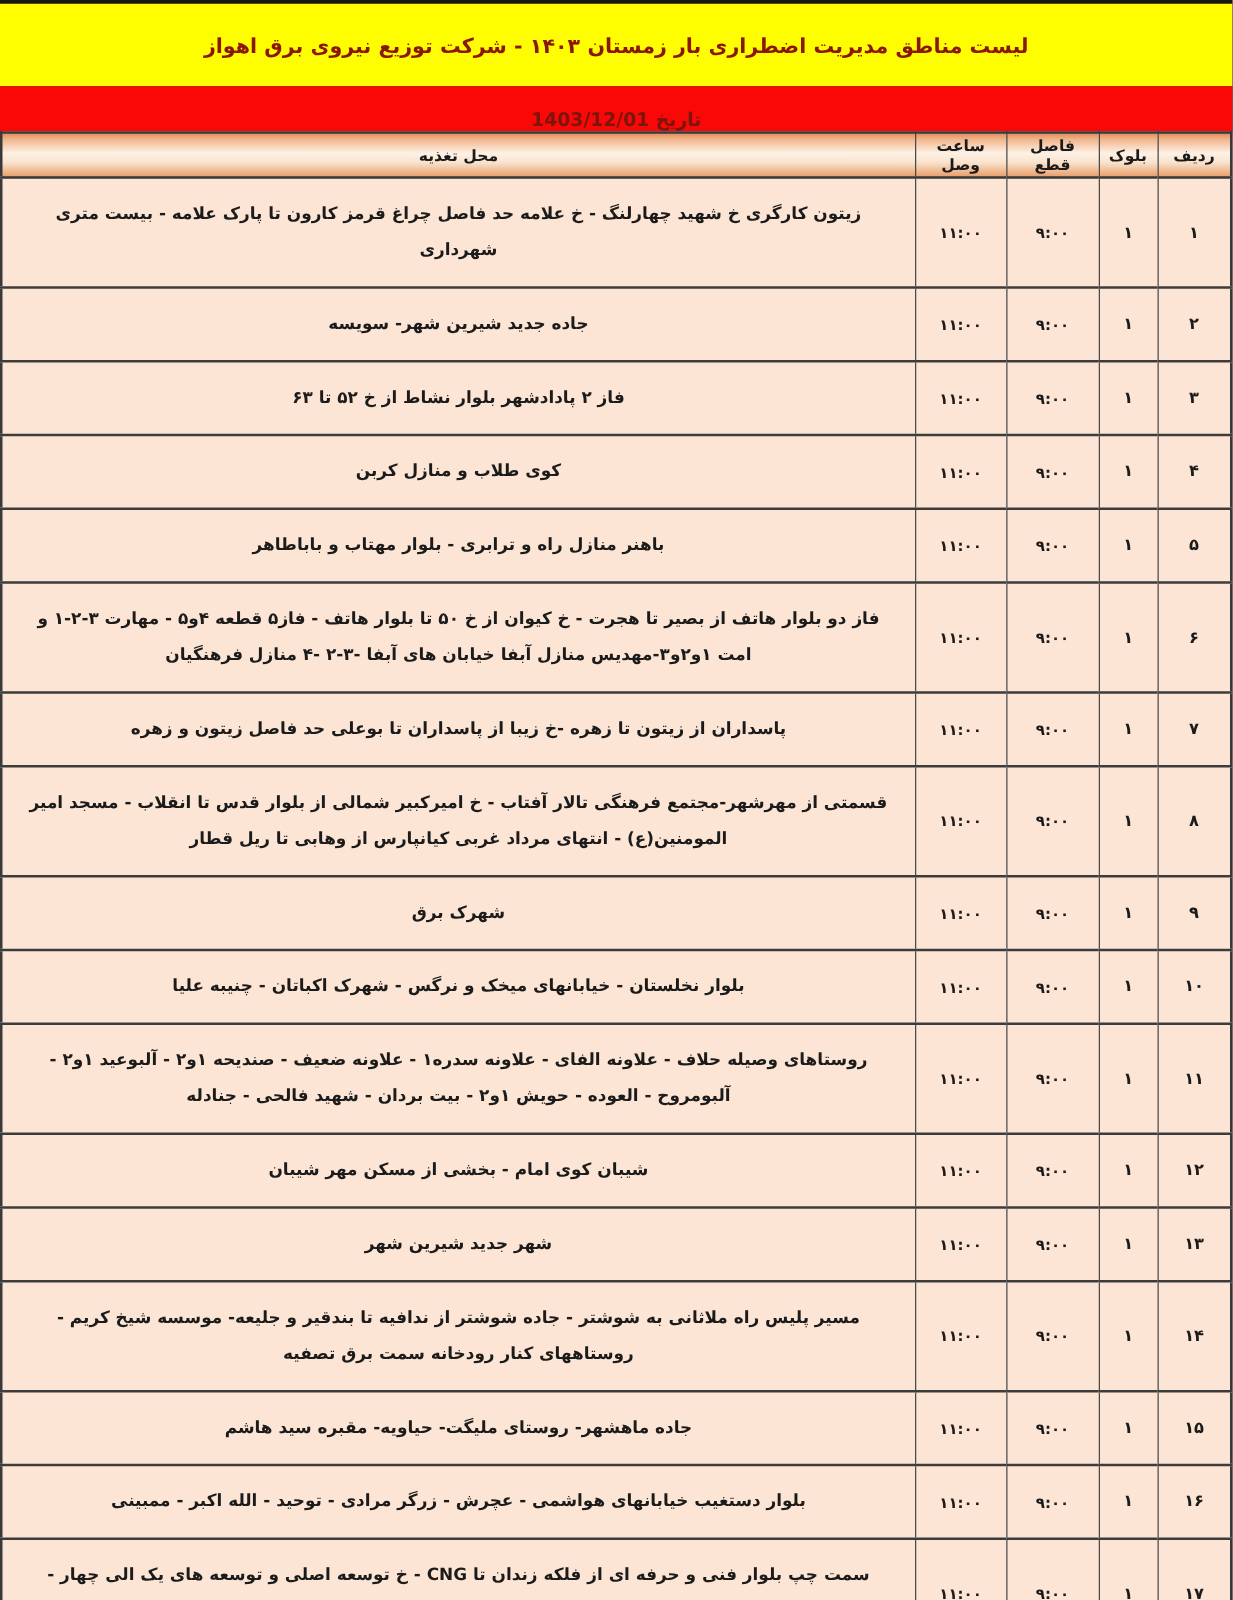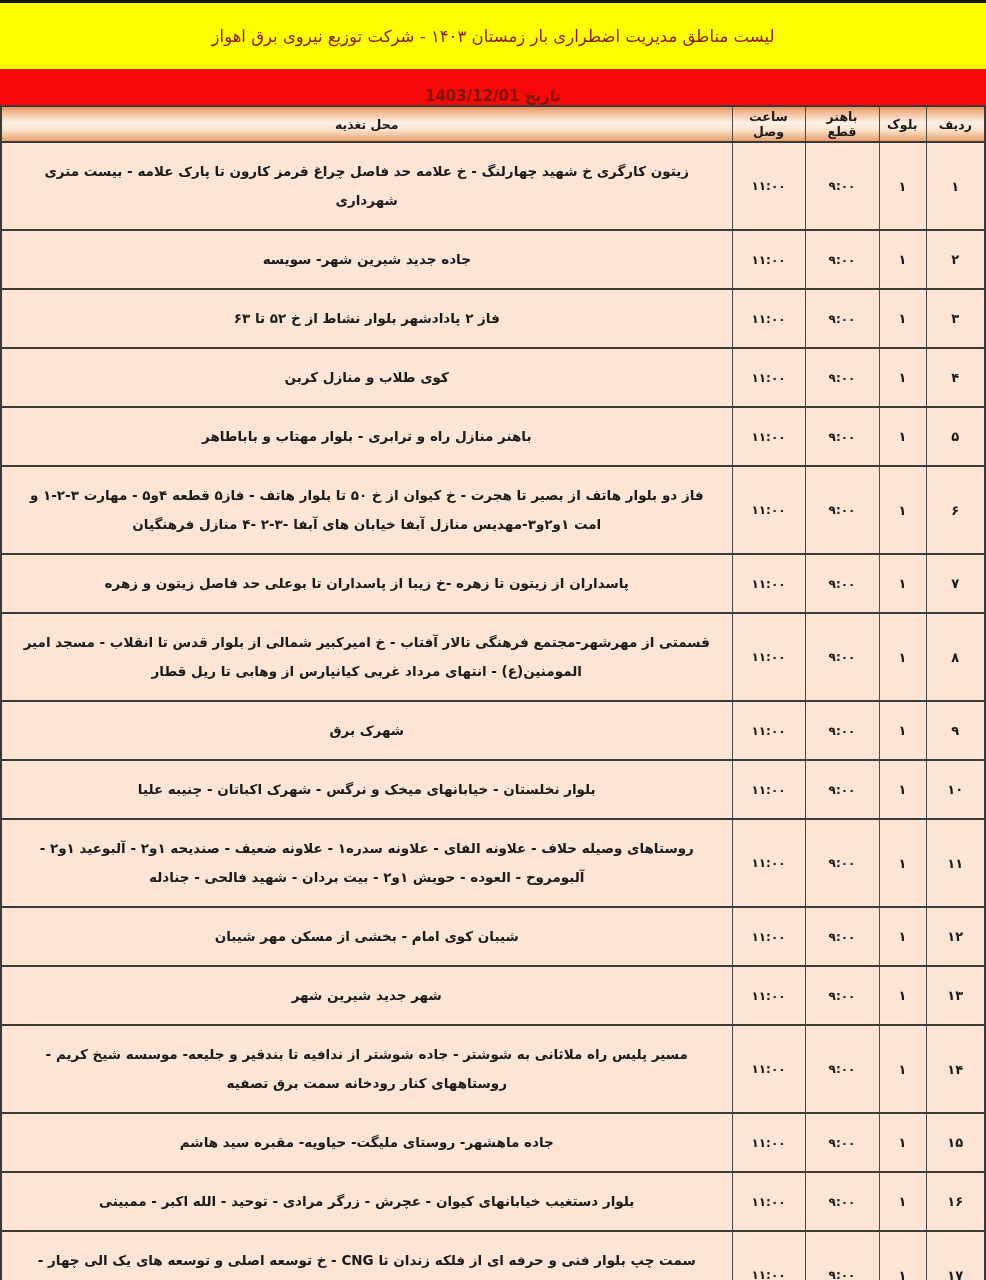--- a/index.html
+++ b/index.html
@@ -20,21 +20,21 @@
   }
   .banner {
     height: 66px;
     background: #fffe00;
     display: flex;
     align-items: center;
     justify-content: center;
   }
   .banner .title {
     color: #8b1708;
-    font-weight: normal;
+    font-weight: bold;
     font-size: 16.5px;
     letter-spacing: 0;
   }
   .datebar {
     height: 36px;
     background: #fa0707;
     display: flex;
     align-items: flex-end;
     justify-content: center;
   }
@@ -109,21 +109,21 @@
       <col style="width:59px">
       <col style="width:47px">
       <col style="width:74px">
       <col style="width:73px">
       <col>
     </colgroup>
     <thead>
       <tr>
         <th>ردیف</th>
         <th>بلوک</th>
-        <th>باهنر قطع</th>
+        <th>فاصل قطع</th>
         <th>ساعت وصل</th>
         <th>محل تغذیه</th>
       </tr>
     </thead>
     <tbody>
         <tr>
     <td class="num-cell">۱</td>
     <td class="num-cell">۱</td>
     <td class="time-cell">۹:۰۰</td>
     <td class="time-cell">۱۱:۰۰</td>
@@ -225,21 +225,21 @@
     <td class="num-cell">۱</td>
     <td class="time-cell">۹:۰۰</td>
     <td class="time-cell">۱۱:۰۰</td>
     <td class="location-cell">جاده ماهشهر- روستای ملیگت- حیاویه- مقبره سید هاشم</td>
   </tr>
         <tr>
     <td class="num-cell">۱۶</td>
     <td class="num-cell">۱</td>
     <td class="time-cell">۹:۰۰</td>
     <td class="time-cell">۱۱:۰۰</td>
-    <td class="location-cell">بلوار دستغیب خیابانهای کیوان - عچرش - زرگر مرادی - توحید - الله اکبر - ممبینی</td>
+    <td class="location-cell">بلوار دستغیب خیابانهای هواشمی - عچرش - زرگر مرادی - توحید - الله اکبر - ممبینی</td>
   </tr>
         <tr>
     <td class="num-cell">۱۷</td>
     <td class="num-cell">۱</td>
     <td class="time-cell">۹:۰۰</td>
     <td class="time-cell">۱۱:۰۰</td>
     <td class="location-cell">سمت چپ بلوار فنی و حرفه ای از فلکه زندان تا CNG - خ توسعه اصلی و توسعه های یک الی چهار - جایگاه CNG - یک ترانس خ اردیبهشت کوی پلیس</td>
   </tr>
         <tr>
     <td class="num-cell">۱۸</td>

